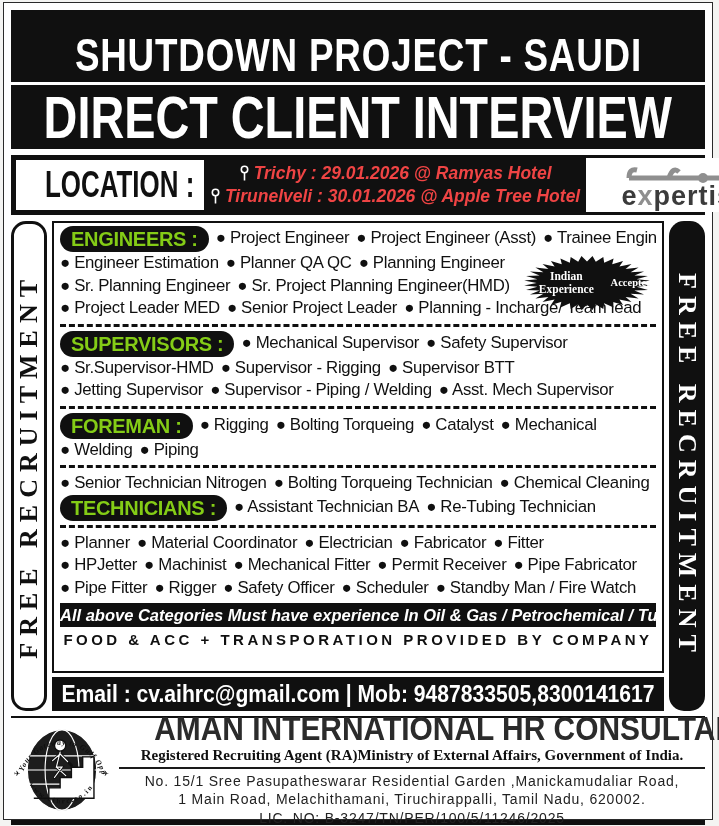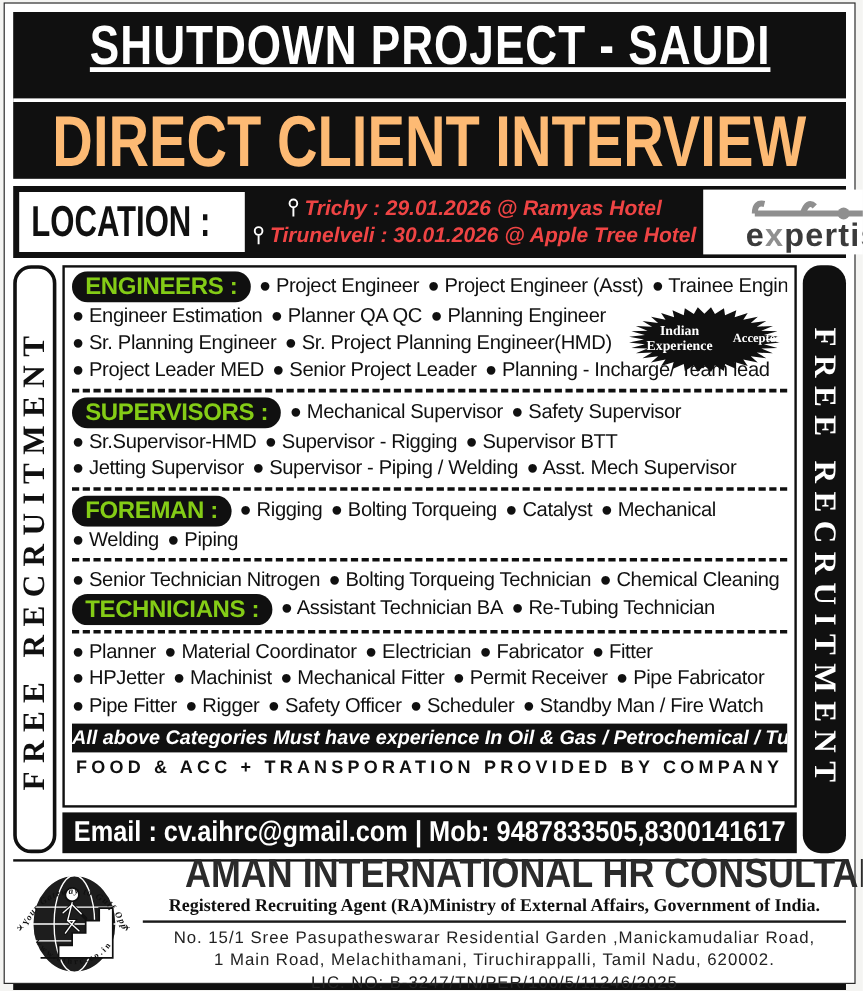--- a/index.html
+++ b/index.html
@@ -1,29 +1,29 @@
 <!DOCTYPE html>
 <html><head>
 <meta charset="utf-8">
 <style>
   html,body{margin:0;padding:0;}
   body{width:719px;height:826px;background:#f4f4f2;font-family:"Liberation Sans",sans-serif;position:relative;overflow:hidden;}
   .flyer{position:absolute;left:3px;top:2px;width:710px;height:818px;background:#fff;border:1px solid #2a2a2a;box-sizing:border-box;padding:7px 7px 0 7px;}
 
   
   .hdr{background:#101010;}
-  .banner1{height:72px;display:flex;align-items:flex-start;justify-content:center;gap:14px;color:#fff;text-decoration:underline;}
+  .banner1{height:72px;display:flex;align-items:flex-end;justify-content:center;gap:14px;color:#fff;}
   .title1{font-weight:bold;font-size:46px;letter-spacing:1px;white-space:nowrap;transform:scaleX(0.8);}
   .hdr-sep{height:3px;background:#fff;}
-  .banner2{height:64px;display:flex;align-items:center;justify-content:center;color:#fdba74;overflow:hidden;}
+  .banner2{height:64px;display:flex;align-items:center;justify-content:center;color:#ffffff;overflow:hidden;}
   .title2{font-weight:bold;font-size:60px;white-space:nowrap;transform:scaleX(0.78);letter-spacing:0;}
 
   
   .loc{margin-top:6px;background:#101010;height:60px;display:flex;align-items:center;padding:0 5px;gap:6px;box-sizing:border-box;}
-  .loc-label-box{background:#fff;width:188px;height:50px;display:flex;align-items:center;justify-content:flex-end;flex:none;}
+  .loc-label-box{background:#fff;width:188px;height:50px;display:flex;align-items:center;justify-content:flex-start;flex:none;}
   .loc-label{color:#101010;font-weight:bold;font-size:36px;white-space:nowrap;transform:scaleX(0.72);}
   .venues{flex:1;color:#ef4444;font-style:italic;font-weight:bold;font-size:17.5px;line-height:23px;text-align:center;white-space:nowrap;}
   .venue{display:flex;align-items:center;justify-content:center;gap:4px;}
   .pin{flex:none;}
   .exp-box{width:198px;height:54px;background:#fff;flex:none;display:flex;flex-direction:column;align-items:center;justify-content:center;}
   .exp-en{color:#3b3b3b;font-weight:bold;font-size:27px;line-height:24px;letter-spacing:1px;}
   .exp-x{color:#8f8f8f;}
 
   
   .main{margin-top:6px;display:flex;gap:5px;height:490px;}

